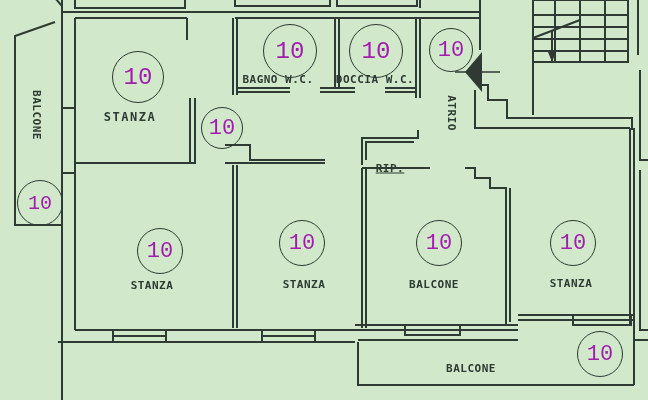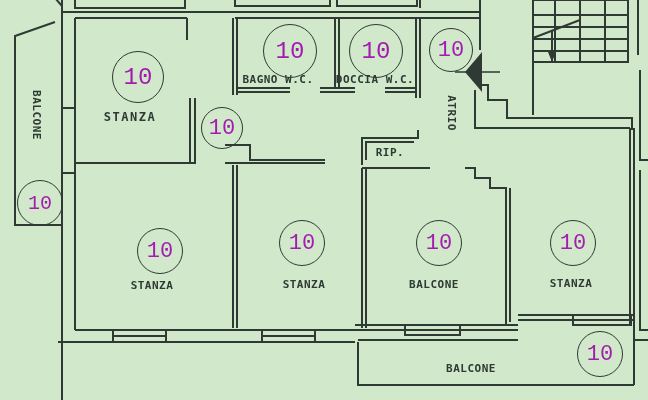--- a/index.html
+++ b/index.html
@@ -122,21 +122,21 @@
   <div class="lbl small" style="left:278px;top:79px;">BAGNO W.C.</div>
 
   <div class="badge" style="left:376px;top:51px;width:54px;height:54px;font-size:24px;">10</div>
   <div class="lbl small" style="left:375px;top:79px;">DOCCIA W.C.</div>
 
   <div class="badge" style="left:451px;top:50px;width:44px;height:44px;font-size:22px;">10</div>
   <div class="lbl small vert" style="left:451px;top:113px;">ATRIO</div>
 
   <div class="badge" style="left:222px;top:128px;width:42px;height:42px;font-size:22px;">10</div>
 
-  <div class="lbl small" style="left:390px;top:152px;">RIP.</div>
+  <div class="lbl small" style="left:390px;top:168px;text-decoration:underline;">RIP.</div>
 
   <div class="lbl small vert" style="left:36px;top:115px;">BALCONE</div>
   <div class="badge" style="left:40px;top:203px;width:46px;height:46px;font-size:20px;">10</div>
 
   <div class="badge" style="left:160px;top:251px;width:46px;height:46px;font-size:22px;">10</div>
   <div class="lbl small" style="left:152px;top:285px;">STANZA</div>
 
   <div class="badge" style="left:302px;top:243px;width:46px;height:46px;font-size:22px;">10</div>
   <div class="lbl small" style="left:304px;top:284px;">STANZA</div>
 

